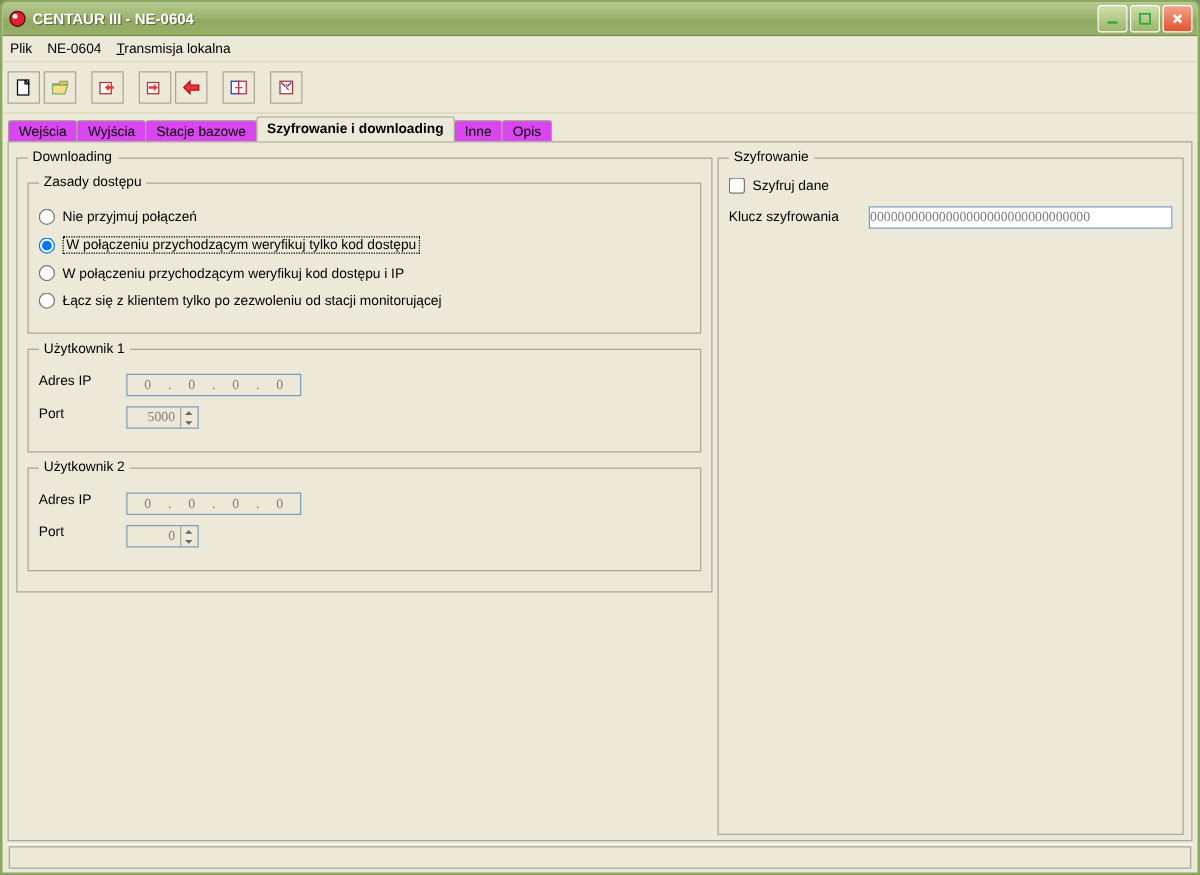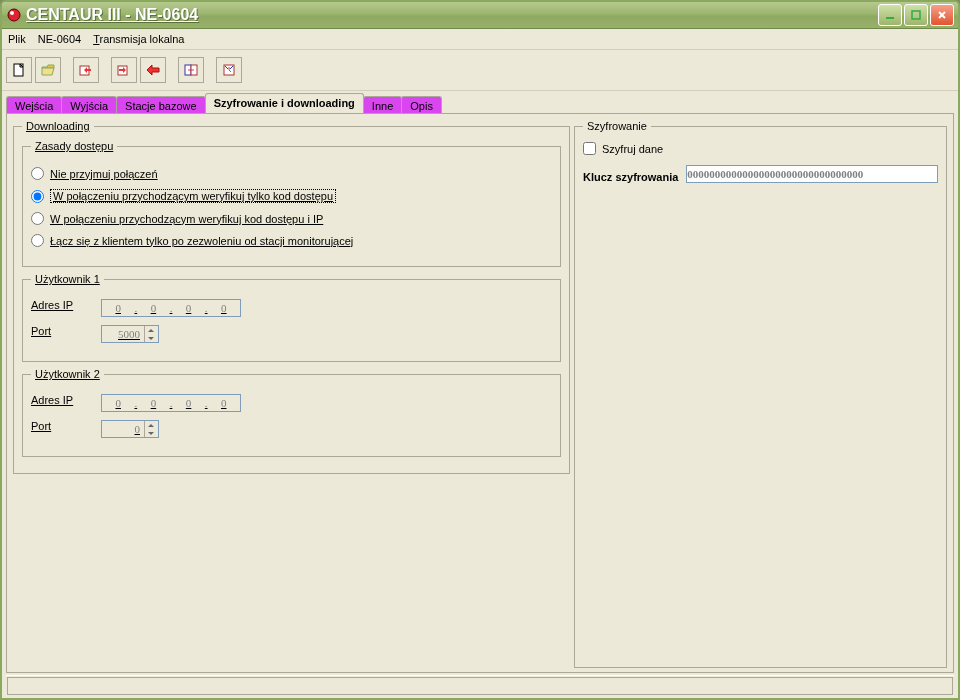--- a/index.html
+++ b/index.html
@@ -1,56 +1,56 @@
 <!DOCTYPE html>
 <html><head>
 <meta charset="utf-8">
 <style>
   html,body{margin:0;padding:0;font-family:Tahoma,Arial,sans-serif;font-size:11px;color:#000;background:#7a8f5a;}
   .window{width:956px;height:696px;margin:0 auto;border:2px solid #8aa85e;border-radius:6px 6px 0 0;overflow:hidden;background:#ece9d8;display:flex;flex-direction:column;}
   .titlebar{height:26px;background:linear-gradient(to bottom,#b6c98f 0%,#9cb56f 45%,#8fa962 55%,#9ab069 100%);display:flex;align-items:center;padding:0 4px;border-bottom:1px solid #6e874c;}
   .titlebar .app-icon{width:16px;height:16px;margin-right:4px;}
-  .titlebar .title{color:#fff;font-weight:bold;text-shadow:1px 1px 0 #5a6e3e;flex:1;font-size:16px;text-decoration:underline;}
+  .titlebar .title{color:#fff;font-weight:bold;text-shadow:1px 1px 0 #5a6e3e;flex:1;font-size:12px;}
   .winbtns{display:flex;gap:2px;}
   .winbtn{width:22px;height:20px;border:1px solid #fff;border-radius:3px;display:flex;align-items:center;justify-content:center;background:linear-gradient(to bottom,#cfe0a9,#9db56b);}
   .winbtn.close{background:linear-gradient(to bottom,#f5a089,#e1542f);}
   .winbtn svg{display:block;}
   .menubar{height:20px;background:#ece9d8;display:flex;align-items:center;gap:12px;padding:0 6px;border-bottom:1px solid #d4cfb8;}
   .menubar span{cursor:default;}
   .menubar .ul{text-decoration:underline;}
   .toolbar{height:36px;background:#ece9d8;display:flex;align-items:center;gap:3px;padding:2px 4px;border-bottom:1px solid #d4cfb8;}
   .tbtn{width:24px;height:24px;border:1px solid #aca899;background:#ece9d8;display:flex;align-items:center;justify-content:center;}
   .tbtn:first-child{margin-left:0;}
   .tsep{width:6px;}
   .tabs{display:flex;align-items:flex-end;padding-left:4px;height:22px;background:#ece9d8;}
   .tab{padding:3px 8px 2px 8px;border:1px solid #aca899;border-bottom:none;background:#ece9d8;margin-right:-1px;position:relative;top:1px;cursor:default;border-radius:3px 3px 0 0;}
   .tab.active{background:#ece9d8;z-index:2;padding-bottom:4px;top:0;font-weight:bold;}
   .tab.inactive{background:#d946ef;text-align:right;}
   .content{flex:1;border:1px solid #aca899;margin:0 4px 0 4px;background:#ece9d8;position:relative;}
   .cols{display:flex;height:100%;}
-  .col-left{width:565px;padding:6px 2px 6px 6px;box-sizing:border-box;text-decoration:underline;}
+  .col-left{width:565px;padding:6px 2px 6px 6px;box-sizing:border-box;}
   .col-right{flex:1;padding:6px 6px 6px 2px;box-sizing:border-box;}
   fieldset{border:1px solid #aca899;margin:0 0 4px 0;padding:6px 8px 10px 8px;}
   fieldset.inner{margin:2px 0 6px 0;}
   legend{padding:0 4px;}
   .radio-row{display:flex;align-items:center;gap:6px;margin:9px 0;}
   .radio-row input{margin:0;}
   .radio-row.sel label{border:1px dotted #000;padding:0 2px;}
   .field-row{display:flex;align-items:flex-start;margin:8px 0;}
   .field-row .lbl{width:70px;}
   .ipbox,.portbox,.keybox{background:#ece9d8;border:1px solid #7f9db9;height:18px;display:flex;align-items:center;box-sizing:border-box;font-family:Tahoma;}
   .ipbox{width:140px;justify-content:space-evenly;color:#808080;}
   .ipbox span{width:18px;text-align:center;}
   .portbox{width:58px;justify-content:flex-end;padding-right:2px;color:#808080;gap:4px;}
   .spin{width:12px;height:16px;display:flex;flex-direction:column;}
   .spin div{flex:1;border-left:1px solid #aca899;display:flex;align-items:center;justify-content:center;}
   .spin svg{display:block;}
   .chk-row{display:flex;align-items:center;gap:6px;margin:4px 0 10px 0;}
   .chk-row input{margin:0;}
-  .key-row{display:flex;align-items:flex-end;gap:8px;font-weight:bold;}
+  .key-row{display:flex;align-items:center;gap:24px;}
   .keybox{flex:1;background:#fff;color:#808080;padding:0 0;font-size:11px;overflow:hidden;white-space:nowrap;}
   .statusbar{height:20px;background:#ece9d8;border-top:1px solid #fff;display:flex;align-items:stretch;margin:2px 4px 2px 4px;}
   .statusbar .cell{flex:1;border:1px solid #aca899;margin:1px;background:#ece9d8;}
 </style>
 </head>
 <body>
 
 <div class="window">
 
   <div class="titlebar">

